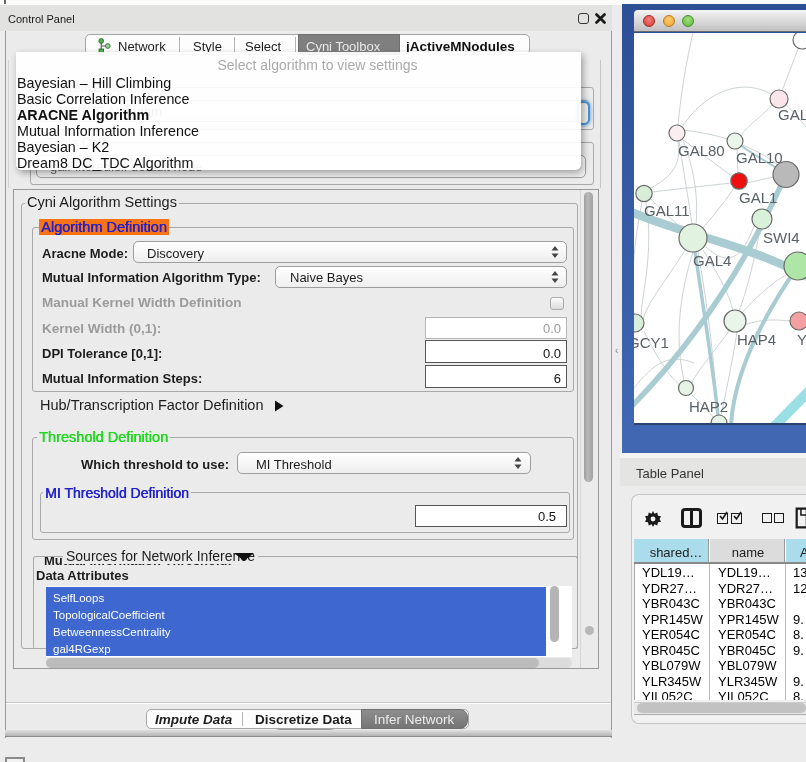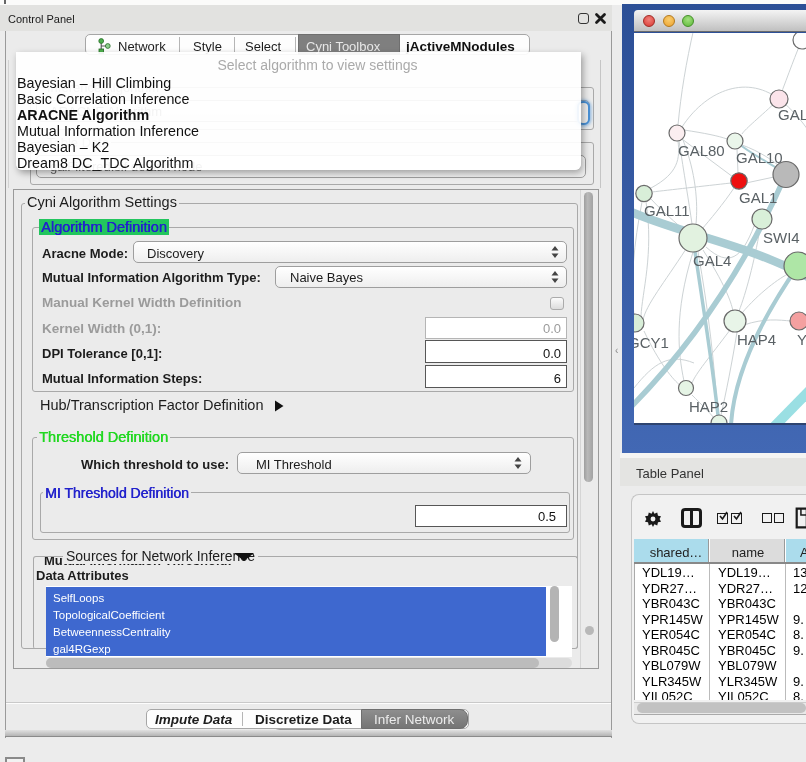--- a/index.html
+++ b/index.html
@@ -61,21 +61,21 @@
 <div class="abs" style="left:13px; top:189px; width:586px; height:480px; border:1px solid #9a9a9a; background:#ebebeb;"></div>
 
 <div class="abs" style="left:580px; top:190px; width:1px; height:478px; background:#d5d5d5;"></div>
 <div class="abs" style="left:584px; top:192px; width:9px; height:290px; background:linear-gradient(90deg,#9e9e9e,#b8b8b8 40%,#a2a2a2); border-radius:5px;"></div>
 <div class="abs" style="left:585px; top:626px; width:9px; height:9px; background:#b8b8b8; border-radius:50%;"></div>
 
 <div class="abs" style="left:21px; top:203px; width:557px; height:446px; border:1px solid #a9a9a9; border-radius:3px;"></div>
 <div class="abs" style="left:25px; top:194px; font-size:14.5px; color:#1c1c1c; background:#ebebeb; padding:0 2px;">Cyni Algorithm Settings</div>
 
 <div class="abs" style="left:32px; top:227px; width:542px; height:165px; border:1px solid #a9a9a9; border-radius:3px;"></div>
-<div class="abs" style="left:39px; top:219px; font-size:14.5px; color:#2222cc; text-shadow:0.5px 0 0 #2222cc; background:#22c55e; padding:0 2px;">Algorithm Definition</div>
+<div class="abs" style="left:39px; top:219px; font-size:14.5px; color:#2222cc; text-shadow:0.5px 0 0 #2222cc; background:#f97316; padding:0 2px;">Algorithm Definition</div>
 
 <div class="abs lbl" style="left:42px; top:246px;">Aracne Mode:</div>
 <div class="abs combo" style="left:133px; top:241px; width:434px; height:22px;"></div>
 <div class="abs" style="left:147px; top:246px; font-size:13px; color:#1c1c1c;">Discovery</div>
 <svg class="abs" style="left:550px; top:245px;" width="10" height="14" viewBox="0 0 10 14">
     <path d="M5 1 L8.5 5.5 L1.5 5.5 Z M5 13 L8.5 8.5 L1.5 8.5 Z" fill="#444"></path>
   </svg>
 
 <div class="abs lbl" style="left:42px; top:270px;">Mutual Information Algorithm Type:</div>
 <div class="abs combo" style="left:275px; top:266px; width:292px; height:22px;"></div>

